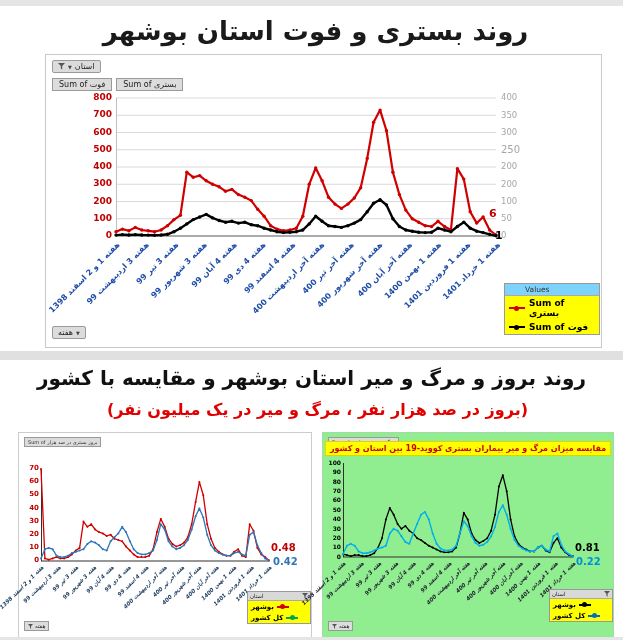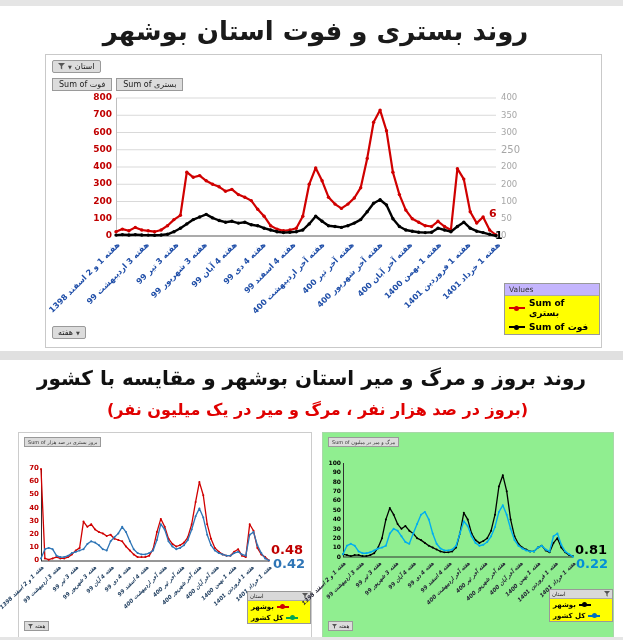--- a/index.html
+++ b/index.html
@@ -36,21 +36,21 @@
   #yax1r{left:455px;top:43px;width:28px;height:138px;font-size:8.5px}
   .xlabels{position:absolute}
   .xlabels span{position:absolute;top:2px;white-space:nowrap;direction:rtl;
     transform:rotate(-45deg);transform-origin:100% 0;line-height:1}
   #xlab1{left:70px;top:184px;width:380px;height:74px;font-size:8px;font-weight:bold;color:#1f4ea8}
   .endlab{position:absolute;font-weight:bold;font-size:11px;line-height:1}
   #end1a{left:443px;top:153px}
   #end1b{left:449px;top:175px}
   .legend-main{position:absolute;left:458px;top:228px;width:94px;border:1px solid #999;
     background:#ffff00;font-size:9px}
-  .legend-main .hdr{background:#c4b5fd;border-bottom:1px solid #aaa;padding:1px 4px;
+  .legend-main .hdr{background:#7dd3fc;border-bottom:1px solid #aaa;padding:1px 20px;
     font-size:7.5px;color:#333}
   .lrow{display:flex;align-items:center;gap:4px;padding:2px 4px;font-weight:bold}
   .lmark{display:inline-block;width:16px;height:2px;position:relative;flex:none}
   .lmark i{position:absolute;left:5px;top:-1.5px;width:5px;height:5px;border-radius:50%}
   .pos-week1{position:absolute;left:6px;top:271px}
 
   
   .panelb{position:absolute;top:432px;height:206px;background:#fff;border:1px solid #cccccc}
   #panel-left{left:18px;width:292px}
   #panel-right{left:322px;width:290px;border-color:#a8d8a8}
@@ -60,21 +60,21 @@
     background:#ffff00;color:#d00000;font-weight:bold;font-size:8px;text-align:center;
     padding:2px 4px;border:1px solid #d8d800;direction:rtl}
   #yax2{left:0px;top:36px;width:20px;height:92px;font-size:7px;font-weight:bold}
   #plot2{left:22px;top:36px;width:228px;height:92px}
   #xlab2{left:22px;top:130px;width:228px;height:50px;font-size:5.5px;font-weight:bold;
     font-style:italic;color:#1b3a5c}
   #yax3{left:0px;top:30px;width:18px;height:94px;font-size:6px;font-weight:bold}
   #plot3{left:20px;top:30px;width:230px;height:94px}
   #xlab3{left:20px;top:126px;width:230px;height:50px;font-size:5.5px;font-weight:bold;
     font-style:italic;color:#223}
-  .endsm{position:absolute;font-weight:bold;font-size:13px;line-height:1}
+  .endsm{position:absolute;font-weight:bold;font-size:10px;line-height:1}
   #end2a{left:252px;top:110px}
   #end2b{left:254px;top:124px}
   #end3a{left:252px;top:110px}
   #end3b{left:253px;top:124px}
   .smalllegend{position:absolute;width:62px;background:#ffff00;border:1px solid #999;font-size:7px}
   .smalllegend .hdr{background:#d9d9d9;font-size:5.5px;display:flex;align-items:center;
     justify-content:space-between;padding:1px 2px;border-bottom:1px solid #aaa;color:#222}
   .lrow2{display:flex;align-items:center;justify-content:flex-start;gap:3px;padding:1.5px 3px;
     font-weight:bold;direction:ltr}
   .lrow2 .lmark{width:12px}
@@ -493,20 +493,21 @@
   <div class="weekbtn-sm">
     <svg width="5" height="5" viewBox="0 0 8 8">
         <path d="M0 0 H8 L4.8 3.5 V7.5 L3.2 6.3 V3.5 Z" fill="#555"></path>
       </svg>
     <span>هفته</span>
   </div>
 </div>
 
 <div class="panelb" id="panel-right" style="background: rgb(144, 238, 144);">
   <div class="measurebtn">Sum of مرگ و میر در میلیون</div>
+  <div class="ctitle">مقایسه میزان مرگ و میر بیماران بستری کووید-19 بین استان و کشور</div>
   <div class="yax" id="yax3">
       <div style="top: -3.3px; font-size: 6px; color: rgb(0, 0, 0); font-weight: bold;">100</div>
       <div style="top: 6.1px; font-size: 6px; color: rgb(0, 0, 0); font-weight: bold;">90</div>
       <div style="top: 15.5px; font-size: 6px; color: rgb(0, 0, 0); font-weight: bold;">80</div>
       <div style="top: 24.9px; font-size: 6px; color: rgb(0, 0, 0); font-weight: bold;">70</div>
       <div style="top: 34.3px; font-size: 6px; color: rgb(0, 0, 0); font-weight: bold;">60</div>
       <div style="top: 43.7px; font-size: 6px; color: rgb(0, 0, 0); font-weight: bold;">50</div>
       <div style="top: 53.1px; font-size: 6px; color: rgb(0, 0, 0); font-weight: bold;">40</div>
       <div style="top: 62.5px; font-size: 6px; color: rgb(0, 0, 0); font-weight: bold;">30</div>
       <div style="top: 71.9px; font-size: 6px; color: rgb(0, 0, 0); font-weight: bold;">20</div>

